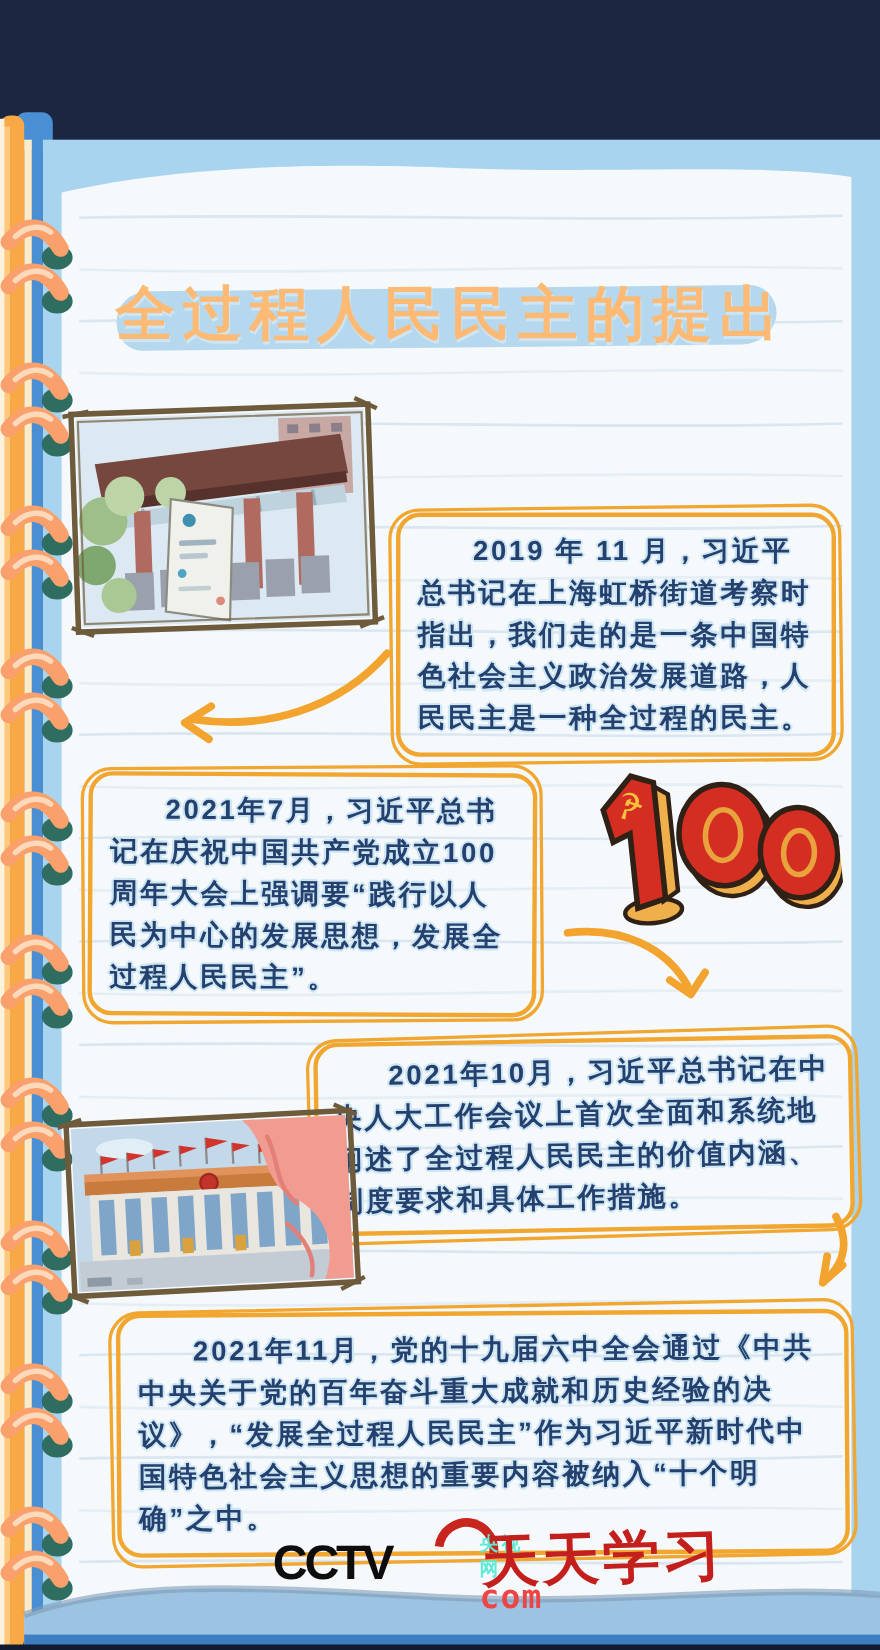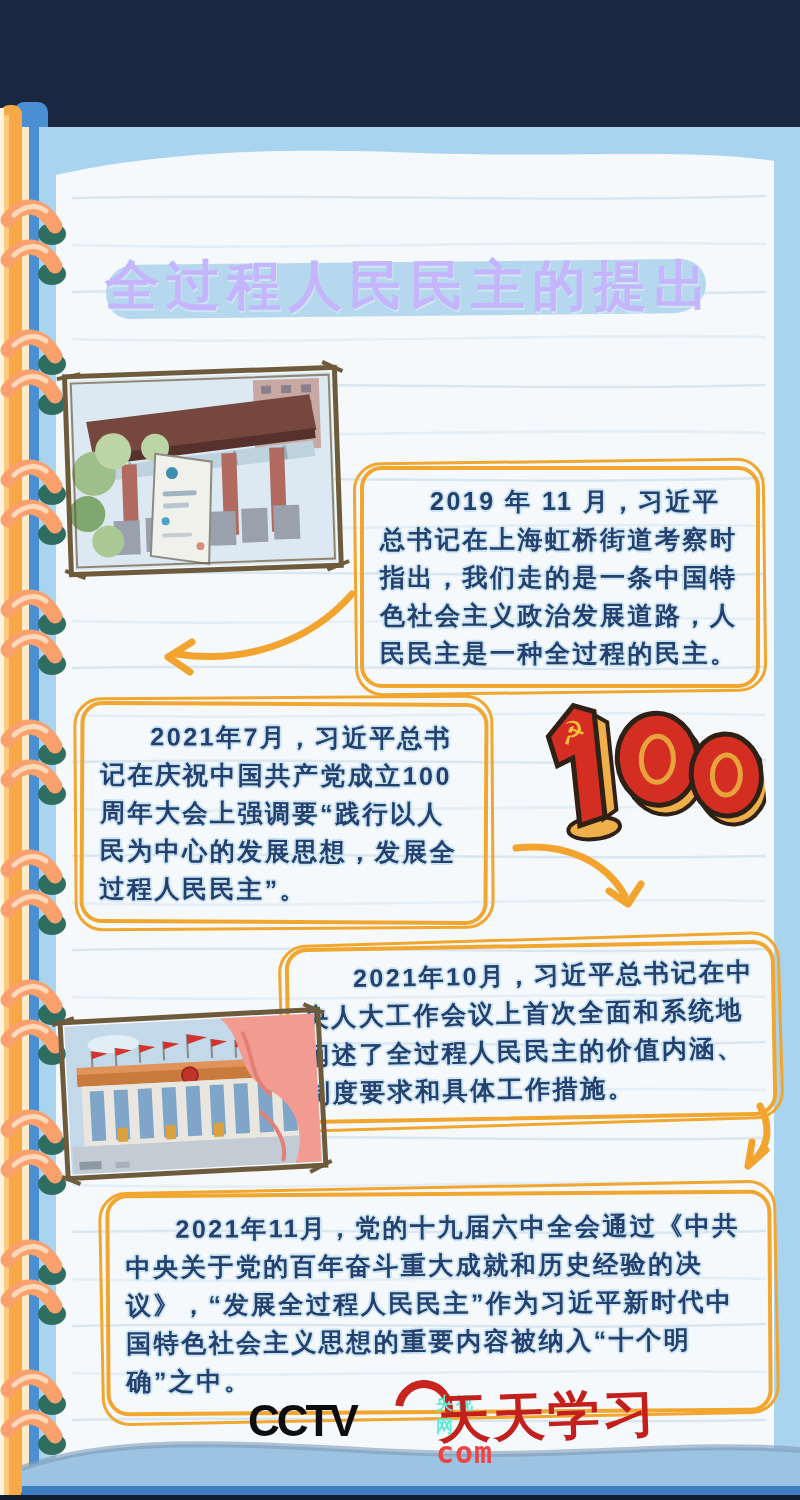--- a/index.html
+++ b/index.html
@@ -13,21 +13,21 @@
 
   
   .title-hl{
     left:106px;top:262px;width:600px;height:54px;
     background:#B5D8EE;border-radius:30px 26px 34px 24px/28px 26px 30px 26px;
     transform:rotate(-0.6deg);
   }
   .page-title{
     left:112px;top:246px;width:596px;height:80px;
     display:flex;align-items:center;justify-content:center;
-    font-size:54px;font-weight:900;color:#c4b5fd;letter-spacing:7px;
+    font-size:54px;font-weight:900;color:#fdba74;letter-spacing:7px;
     text-shadow:1px 2px 0 rgba(255,255,255,.35);
     white-space:nowrap;
   }
 
   
   .note-box{
     border:4px solid #F1A62F;border-radius:22px;
     background:transparent;
   }
   .note-box::before{

